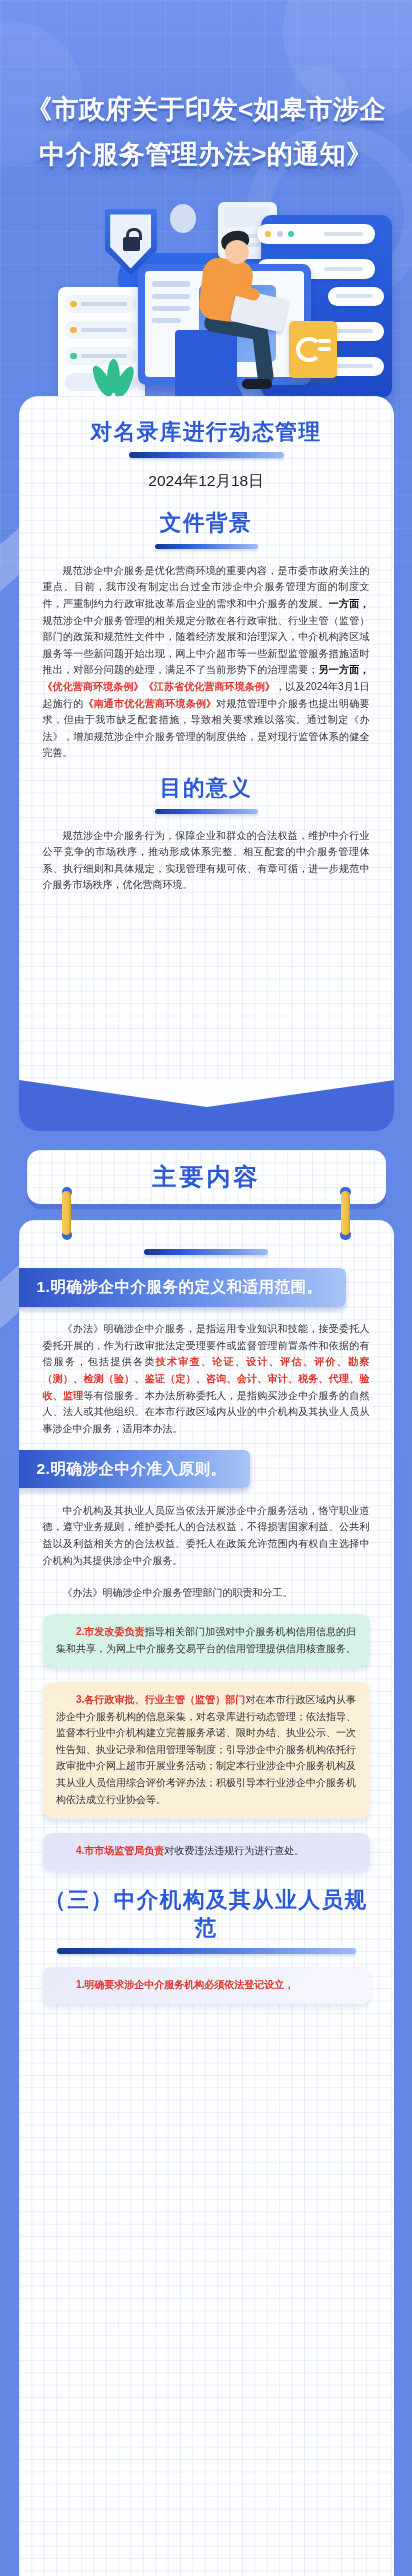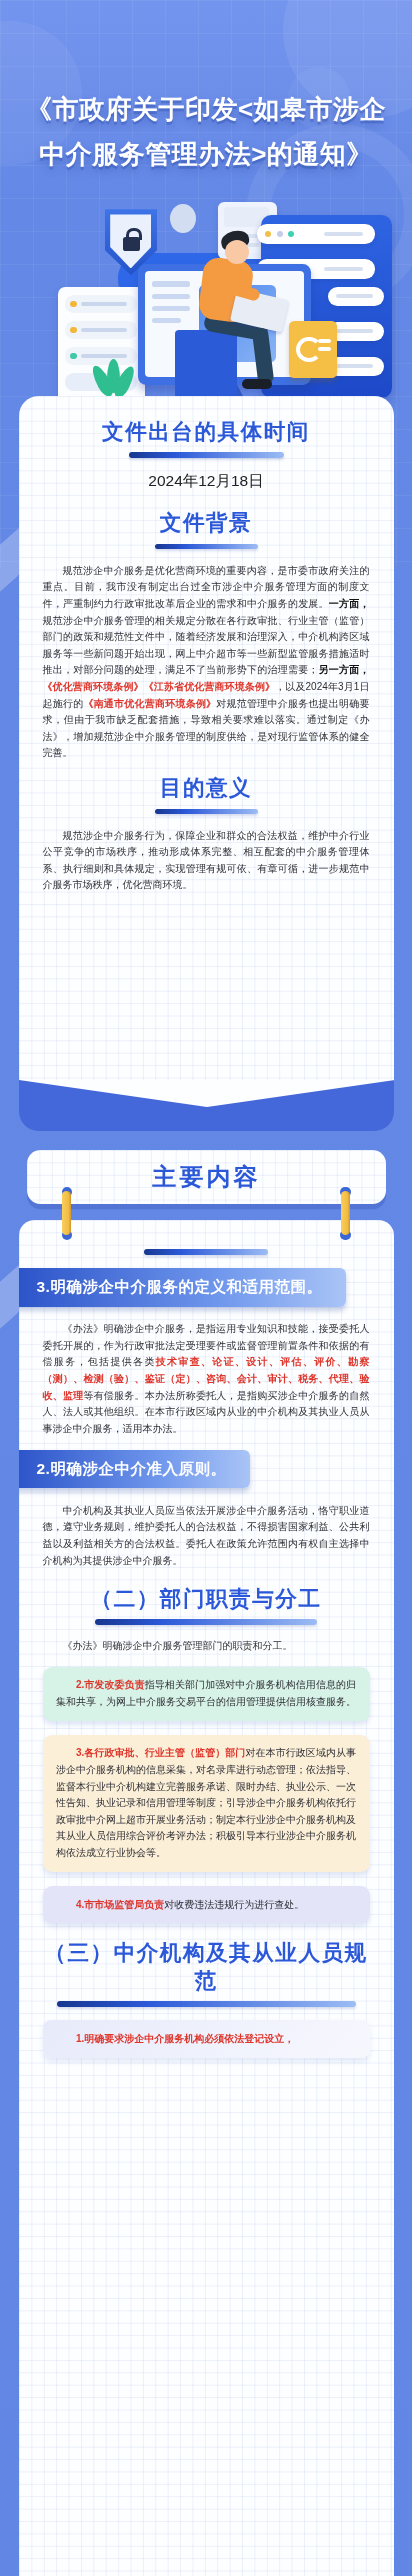--- a/index.html
+++ b/index.html
@@ -244,21 +244,21 @@
     <div class="i-shoe"></div>
     <div class="i-plant-leaf" style="left:96px;top:166px;transform:rotate(-28deg);"></div>
     <div class="i-plant-leaf" style="left:107px;top:161px;"></div>
     <div class="i-plant-leaf" style="left:118px;top:167px;transform:rotate(26deg);"></div>
   </div>
 
   <div class="card1-wrap">
     <div class="card1-back"></div>
     <div class="card1-white grid-bg">
       <div class="sec-head">
-        <div class="sec-title">文件出台的具体时间</div>
+        <div class="sec-title">对名录库进行动态管理</div>
         <div class="underline u300"></div>
       </div>
       <div class="date-line">2024年12月18日</div>
 
       <div class="sec-head">
         <div class="sec-title">文件背景</div>
         <div class="underline u200"></div>
       </div>
       <p class="para"><span>规范涉企中介服务是优化营商环境的重要内容，是市委市政府关注的重点。目前，我市没有制定出台过全市涉企中介服务管理方面的制度文件，严重制约力行政审批改革后企业的需求和中介服务的发展。</span><span class="bk">一方面，</span><span>规范涉企中介服务管理的相关规定分散在各行政审批、行业主管（监管）部门的政策和规范性文件中，随着经济发展和治理深入，中介机构跨区域服务等一些新问题开始出现，网上中介超市等一些新型监管服务措施适时推出，对部分问题的处理，满足不了当前形势下的治理需要；</span><span class="bk">另一方面，</span><span class="red">《优化营商环境条例》《江苏省优化营商环境条例》</span><span>，以及2024年3月1日起施行的</span><span class="red">《南通市优化营商环境条例》</span><span>对规范管理中介服务也提出明确要求，但由于我市缺乏配套措施，导致相关要求难以落实。通过制定《办法》，增加规范涉企中介服务管理的制度供给，是对现行监管体系的健全完善。</span></p>
 
@@ -284,31 +284,27 @@
     <div class="hole-b"></div>
     <div class="strap"></div>
   </div>
 
   <div class="big-card grid-bg">
 
     <div class="sec">
       <div class="sec-head">
         <div class="underline u240"></div>
       </div>
-      <div class="banner"><span>3.明确涉企中介服务的定义和适用范围。</span></div>
+      <div class="banner"><span>1.明确涉企中介服务的定义和适用范围。</span></div>
       <p class="para"><span>《办法》明确涉企中介服务，是指运用专业知识和技能，接受委托人委托开展的，作为行政审批法定受理要件或监督管理前置条件和依据的有偿服务，包括提供各类</span><span class="red">技术审查、论证、设计、评估、评价、勘察（测）、检测（验）、鉴证（定）、咨询、会计、审计、税务、代理、验收、监理</span><span>等有偿服务。本办法所称委托人，是指购买涉企中介服务的自然人、法人或其他组织。在本市行政区域内从业的中介机构及其执业人员从事涉企中介服务，适用本办法。</span></p>
       <div class="banner"><span>2.明确涉企中介准入原则。</span></div>
       <p class="para"><span>中介机构及其执业人员应当依法开展涉企中介服务活动，恪守职业道德，遵守业务规则，维护委托人的合法权益，不得损害国家利益、公共利益以及利益相关方的合法权益。委托人在政策允许范围内有权自主选择中介机构为其提供涉企中介服务。</span></p>
     </div>
 
     <div class="sec">
-      <div class="sec-head">
-        <div class="sec-title">（二）部门职责与分工</div>
-        <div class="underline u420"></div>
-      </div>
       <p class="para"><span>《办法》明确涉企中介服务管理部门的职责和分工。</span></p>
       <div class="pbox pbox-mint">
         <p class="para"><span class="red">2.市发改委负责</span><span>指导相关部门加强对中介服务机构信用信息的归集和共享，为网上中介服务交易平台的信用管理提供信用核查服务。</span></p>
       </div>
       <div class="pbox pbox-cream">
         <p class="para"><span class="red">3.各行政审批、行业主管（监管）部门</span><span>对在本市行政区域内从事涉企中介服务机构的信息采集，对名录库进行动态管理；依法指导、监督本行业中介机构建立完善服务承诺、限时办结、执业公示、一次性告知、执业记录和信用管理等制度；引导涉企中介服务机构依托行政审批中介网上超市开展业务活动；制定本行业涉企中介服务机构及其从业人员信用综合评价考评办法；积极引导本行业涉企中介服务机构依法成立行业协会等。</span></p>
       </div>
       <div class="pbox pbox-lav">
         <p class="para"><span class="red">4.市市场监管局负责</span><span>对收费违法违规行为进行查处。</span></p>
       </div>

